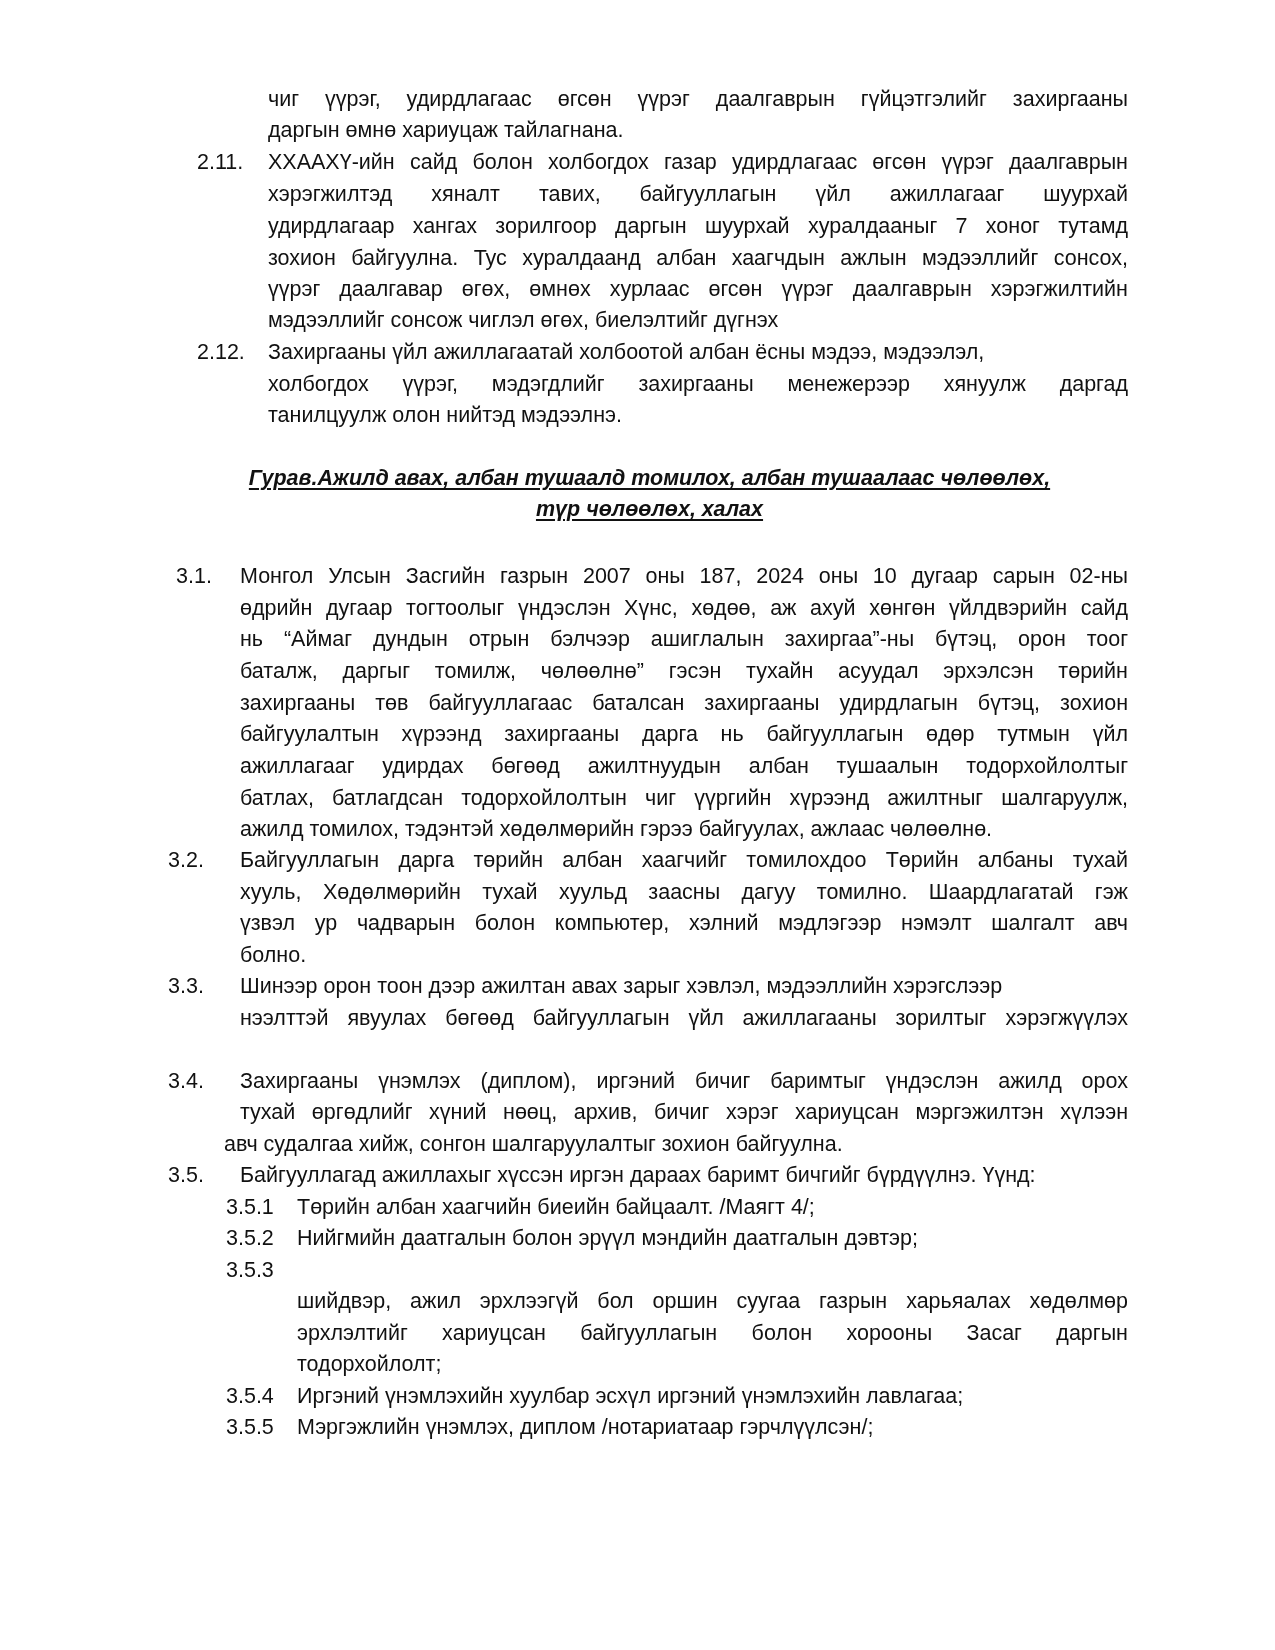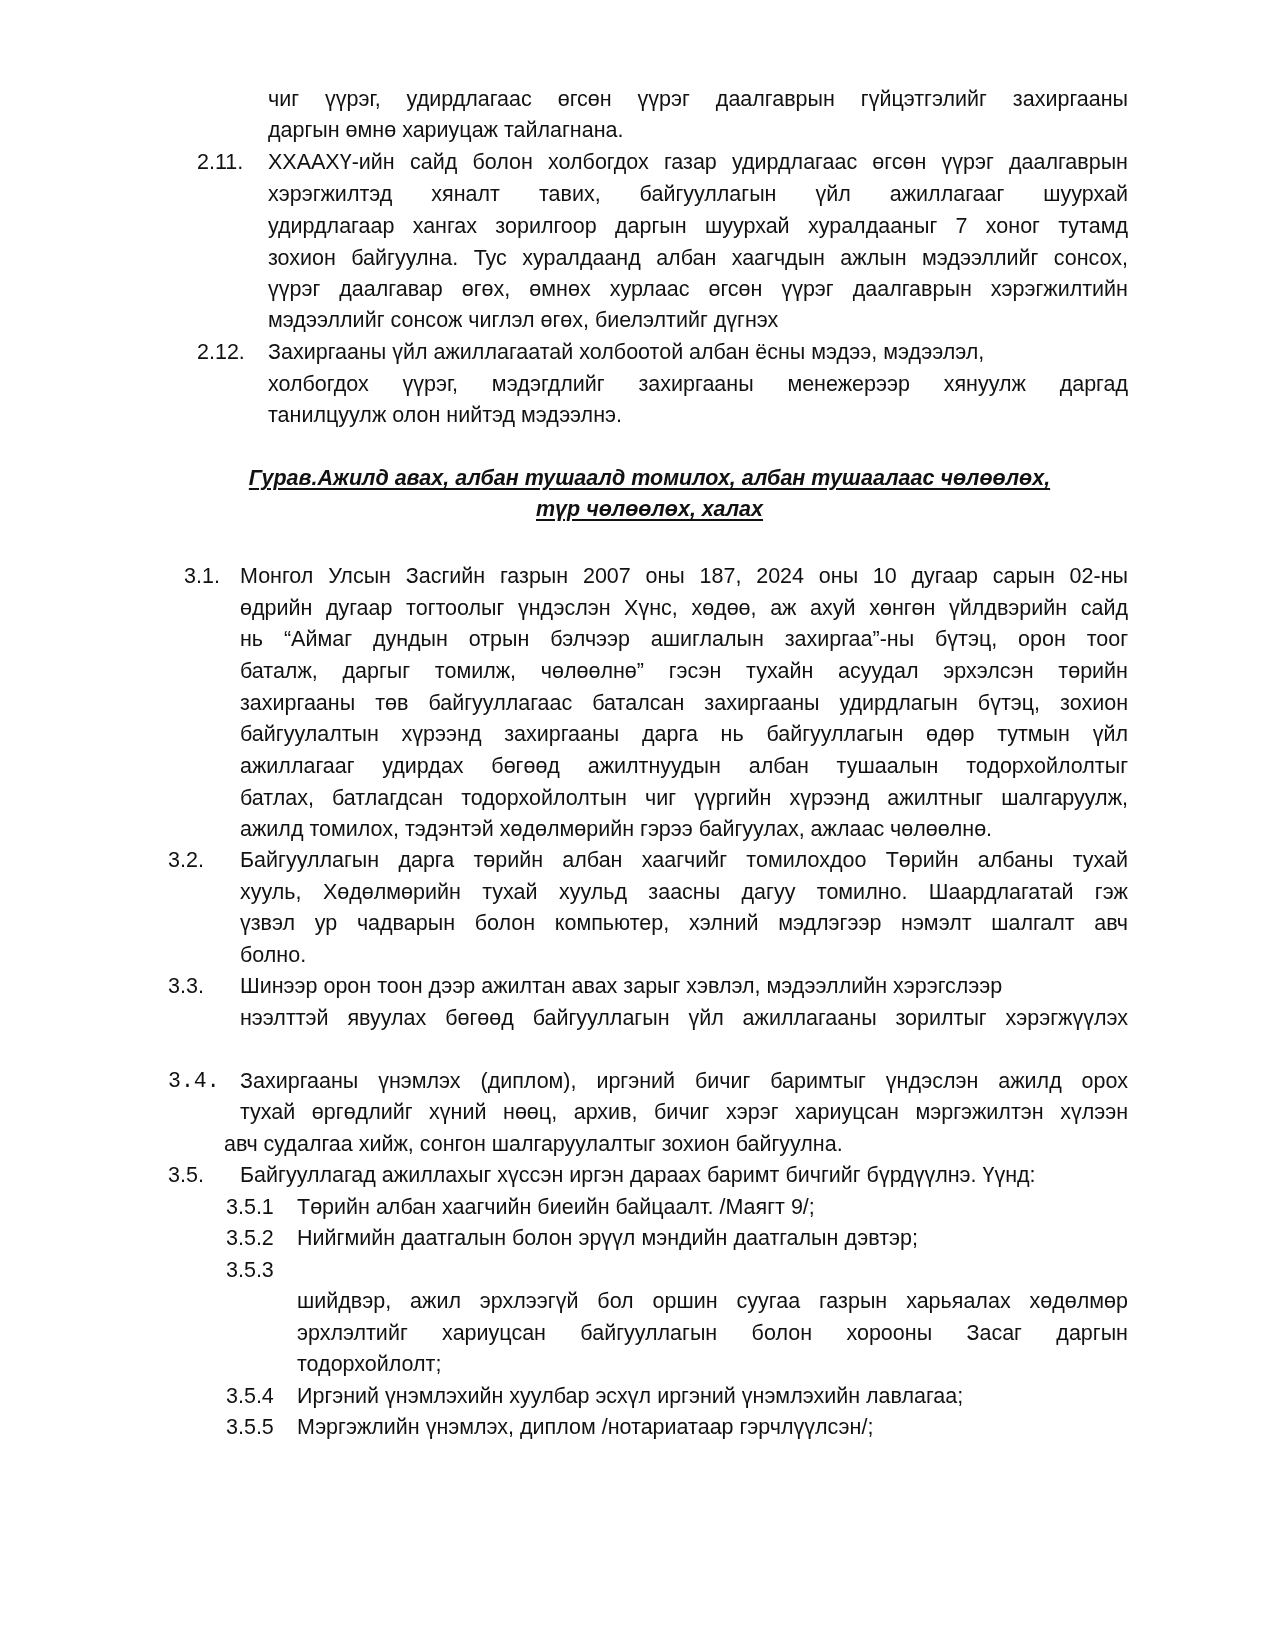--- a/index.html
+++ b/index.html
@@ -65,51 +65,51 @@
   <div class="line" style="left:268px; top:305px;">мэдээллийг сонсож чиглэл өгөх, биелэлтийг дүгнэх</div>
 
   <div class="num" style="left:197px; top:337px;">2.12.</div>
   <div class="line" style="left:268px; top:337px;">Захиргааны үйл ажиллагаатай холбоотой албан ёсны мэдээ, мэдээлэл,</div>
   <div class="line just" style="left: 268px; top: 369px; width: 860px; white-space: normal;">холбогдох үүрэг, мэдэгдлийг захиргааны менежерээр хянуулж даргад</div>
   <div class="line" style="left:268px; top:400px;">танилцуулж олон нийтэд мэдээлнэ.</div>
 
   <div class="heading" style="top:463px; left:12px;">Гурав.Ажилд авах, албан тушаалд томилох, албан тушаалаас чөлөөлөх,</div>
   <div class="heading" style="top:494px; left:12px;">түр чөлөөлөх, халах</div>
 
-  <div class="num" style="left:184px; top:561px;">3.1.</div>
+  <div class="num" style="left:176px; top:561px;">3.1.</div>
   <div class="line just" style="left: 240px; top: 561px; width: 888px; white-space: normal;">Монгол Улсын Засгийн газрын 2007 оны 187,  2024 оны 10 дугаар сарын 02-ны</div>
   <div class="line just" style="left: 240px; top: 593px; width: 888px; white-space: normal;">өдрийн дугаар тогтоолыг үндэслэн Хүнс, хөдөө, аж ахуй хөнгөн үйлдвэрийн сайд</div>
   <div class="line just" style="left: 240px; top: 624px; width: 888px; white-space: normal;">нь “Аймаг дундын отрын бэлчээр ашиглалын захиргаа”-ны бүтэц, орон тоог</div>
   <div class="line just" style="left: 240px; top: 656px; width: 888px; white-space: normal;">баталж, даргыг томилж, чөлөөлнө” гэсэн тухайн асуудал эрхэлсэн төрийн</div>
   <div class="line just" style="left: 240px; top: 688px; width: 888px; white-space: normal;">захиргааны төв байгууллагаас баталсан захиргааны удирдлагын бүтэц, зохион</div>
   <div class="line just" style="left: 240px; top: 719px; width: 888px; white-space: normal;">байгуулалтын  хүрээнд захиргааны дарга нь байгууллагын өдөр тутмын үйл</div>
   <div class="line just" style="left: 240px; top: 751px; width: 888px; white-space: normal;">ажиллагааг удирдах бөгөөд ажилтнуудын албан тушаалын тодорхойлолтыг</div>
   <div class="line just" style="left: 240px; top: 783px; width: 888px; white-space: normal;">батлах, батлагдсан тодорхойлолтын чиг үүргийн хүрээнд ажилтныг  шалгаруулж,</div>
   <div class="line" style="left:240px; top:814px;">ажилд томилох, тэдэнтэй хөдөлмөрийн гэрээ байгуулах, ажлаас чөлөөлнө.</div>
 
   <div class="num" style="left:168px; top:845px;">3.2.</div>
   <div class="line just" style="left: 240px; top: 845px; width: 888px; white-space: normal;">Байгууллагын дарга төрийн албан хаагчийг томилохдоо Төрийн албаны тухай</div>
   <div class="line just" style="left: 240px; top: 877px; width: 888px; white-space: normal;">хууль, Хөдөлмөрийн тухай хуульд заасны дагуу томилно. Шаардлагатай гэж</div>
   <div class="line just" style="left: 240px; top: 908px; width: 888px; white-space: normal;">үзвэл ур чадварын болон компьютер, хэлний мэдлэгээр нэмэлт шалгалт авч</div>
   <div class="line" style="left:240px; top:940px;">болно.</div>
 
   <div class="num" style="left:168px; top:971px;">3.3.</div>
   <div class="line" style="left:240px; top:971px;">Шинээр орон тоон дээр ажилтан авах зарыг хэвлэл, мэдээллийн хэрэгслээр</div>
   <div class="line just" style="left: 240px; top: 1003px; width: 888px; white-space: normal;">нээлттэй явуулах бөгөөд байгууллагын үйл ажиллагааны зорилтыг хэрэгжүүлэх</div>
 
-  <div class="num" style="left:168px; top:1066px;font-family:Liberation Mono, monospace;">3.4.</div>
+  <div class="num" style="left:168px; top:1066px;">3.4.</div>
   <div class="line just" style="left: 240px; top: 1066px; width: 888px; white-space: normal;">Захиргааны үнэмлэх (диплом), иргэний бичиг баримтыг үндэслэн ажилд орох</div>
   <div class="line just" style="left: 240px; top: 1097px; width: 888px; white-space: normal;">тухай өргөдлийг хүний нөөц, архив, бичиг хэрэг хариуцсан мэргэжилтэн хүлээн</div>
   <div class="line" style="left:224px; top:1129px;">авч судалгаа хийж, сонгон шалгаруулалтыг зохион байгуулна.</div>
 
   <div class="num" style="left:168px; top:1160px;">3.5.</div>
   <div class="line" style="left:240px; top:1160px;">Байгууллагад ажиллахыг хүссэн иргэн дараах баримт бичгийг бүрдүүлнэ. Үүнд:</div>
 
   <div class="num" style="left:226px; top:1192px;">3.5.1</div>
-  <div class="line" style="left:297px; top:1192px;">Төрийн албан хаагчийн биеийн байцаалт. /Маягт 9/;</div>
+  <div class="line" style="left:297px; top:1192px;">Төрийн албан хаагчийн биеийн байцаалт. /Маягт 4/;</div>
 
   <div class="num" style="left:226px; top:1223px;">3.5.2</div>
   <div class="line" style="left:297px; top:1223px;">Нийгмийн даатгалын болон эрүүл мэндийн даатгалын дэвтэр;</div>
 
   <div class="num" style="left:226px; top:1255px;">3.5.3</div>
   <div class="line just" style="left: 297px; top: 1286px; width: 831px; white-space: normal;">шийдвэр, ажил эрхлээгүй бол оршин суугаа газрын харьяалах хөдөлмөр</div>
   <div class="line just" style="left: 297px; top: 1318px; width: 831px; white-space: normal;">эрхлэлтийг хариуцсан байгууллагын болон хорооны Засаг даргын</div>
   <div class="line" style="left:297px; top:1349px;">тодорхойлолт;</div>
 
   <div class="num" style="left:226px; top:1381px;">3.5.4</div>

